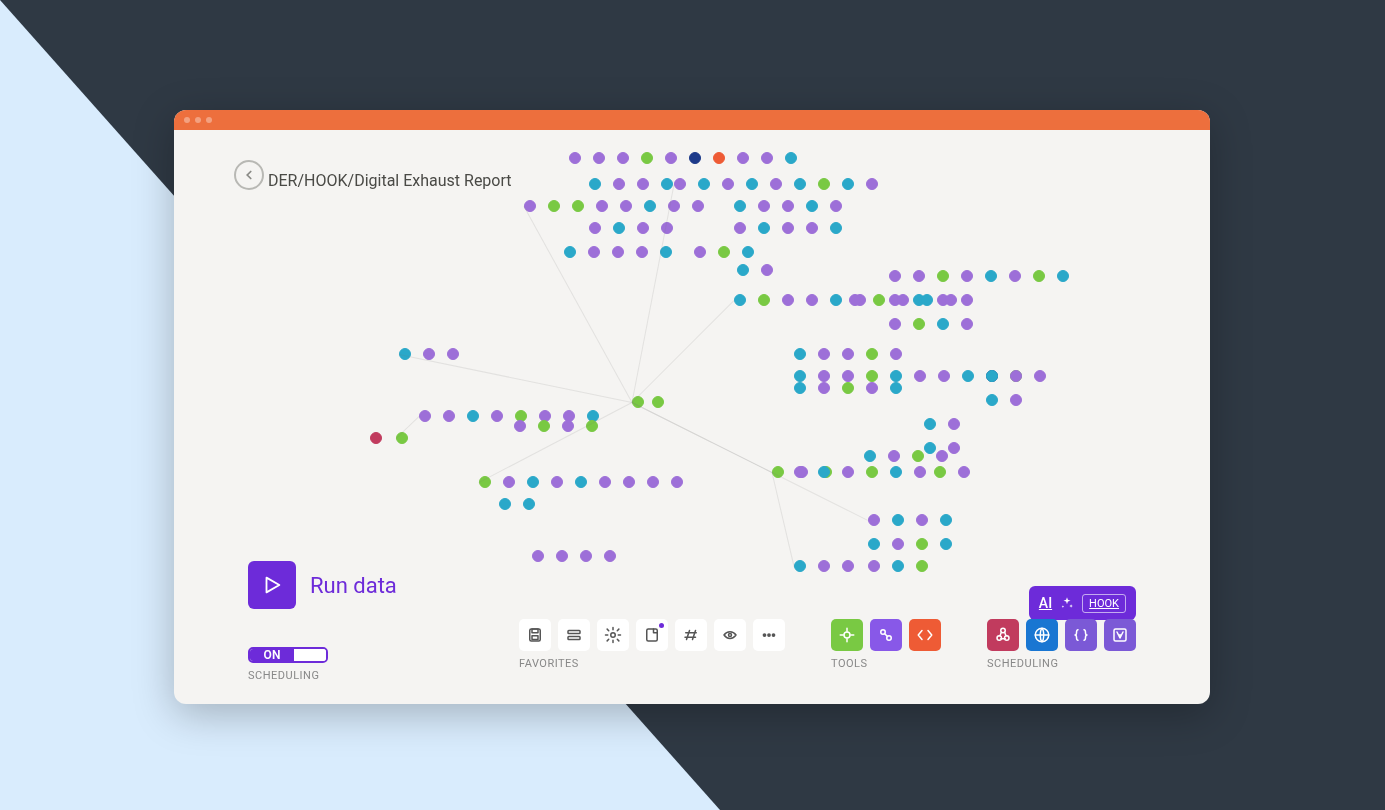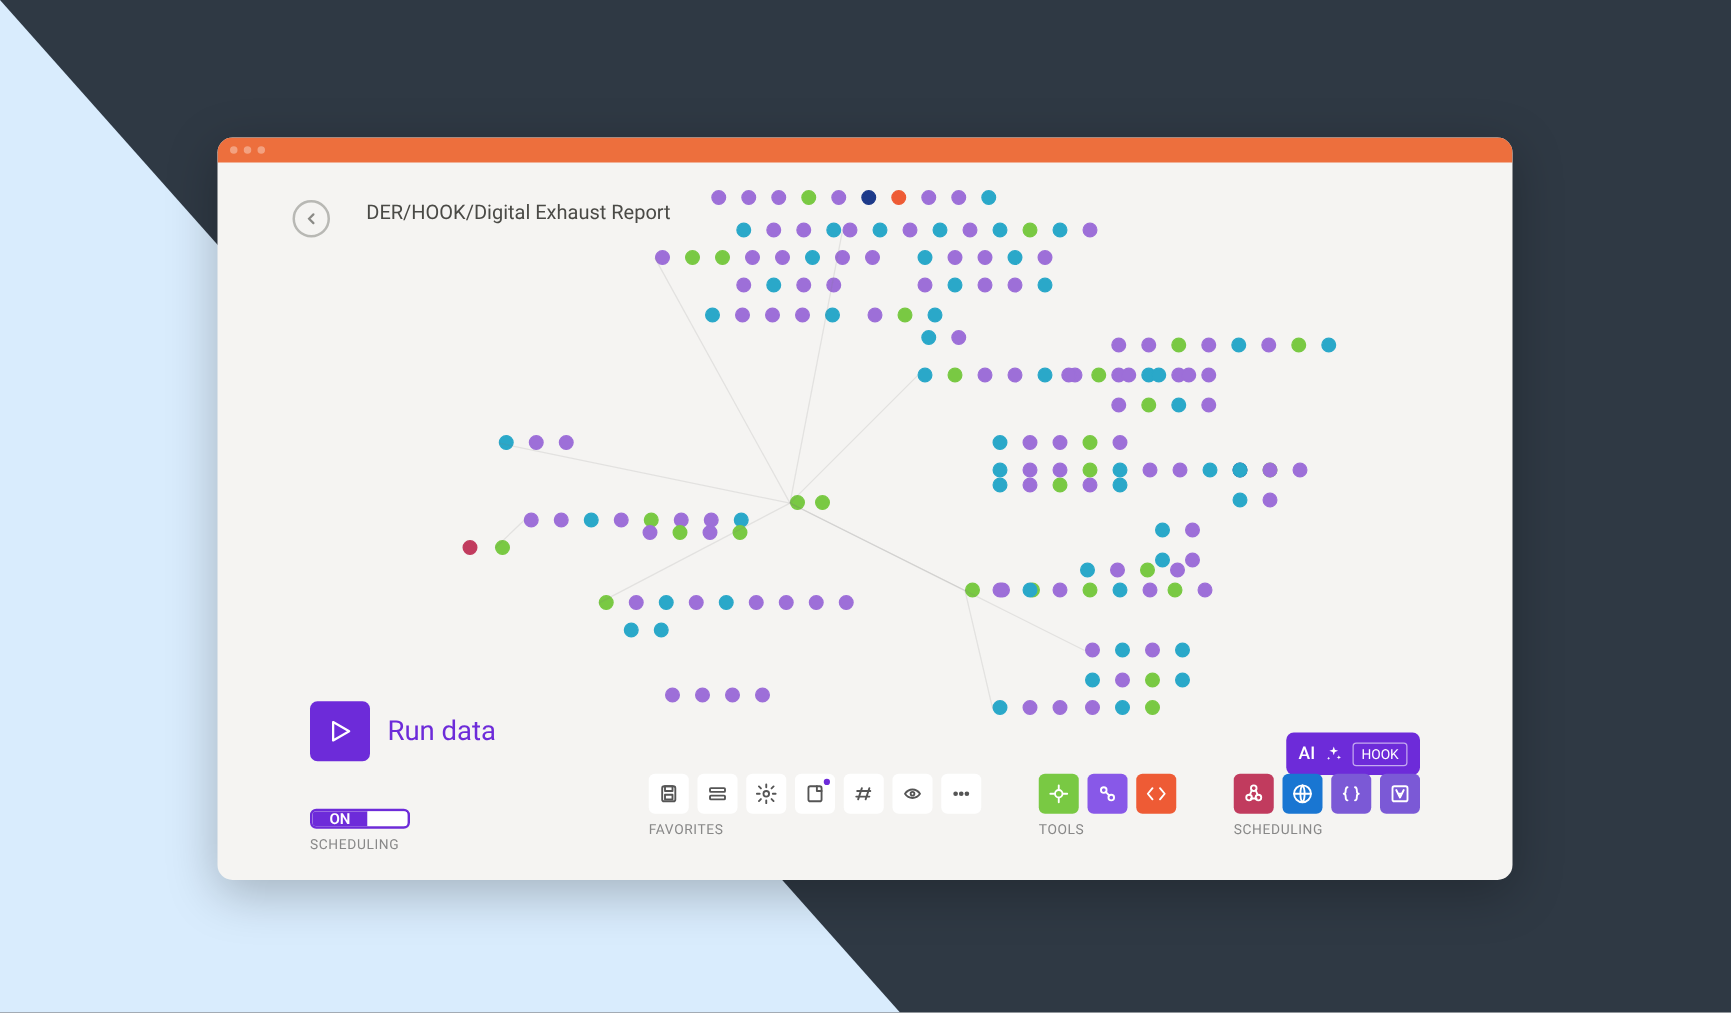--- a/index.html
+++ b/index.html
@@ -46,22 +46,22 @@
   }
   .content {
     position: relative;
     width: 100%;
     height: calc(100% - 20px);
   }
   .header {
     position: absolute;
     top: 30px; left: 60px;
     display: flex;
-    align-items: flex-start;
-    gap: 29px;
+    align-items: flex-end;
+    gap: 4px;
     z-index: 5;
   }
   .back-btn {
     width: 30px; height: 30px;
     border-radius: 50%;
     border: 2px solid #b8b8b4;
     display: flex; align-items: center; justify-content: center;
     cursor: pointer;
     color: #8a8a86;
   }
@@ -170,20 +170,21 @@
     right: 74px;
     bottom: 84px;
     height: 34px;
     background: #6d2bd9;
     border-radius: 6px;
     display: flex; align-items: center;
     padding: 0 10px;
     gap: 8px;
     color: #fff;
     cursor: pointer;
+    text-decoration: underline;
   }
   .ai-pill .ai-text { font-size: 14px; font-weight: 500; }
   .ai-pill .beta {
     font-size: 11px;
     border: 1px solid rgba(255,255,255,0.6);
     border-radius: 3px;
     padding: 2px 6px;
   }
 </style>
 </head>

